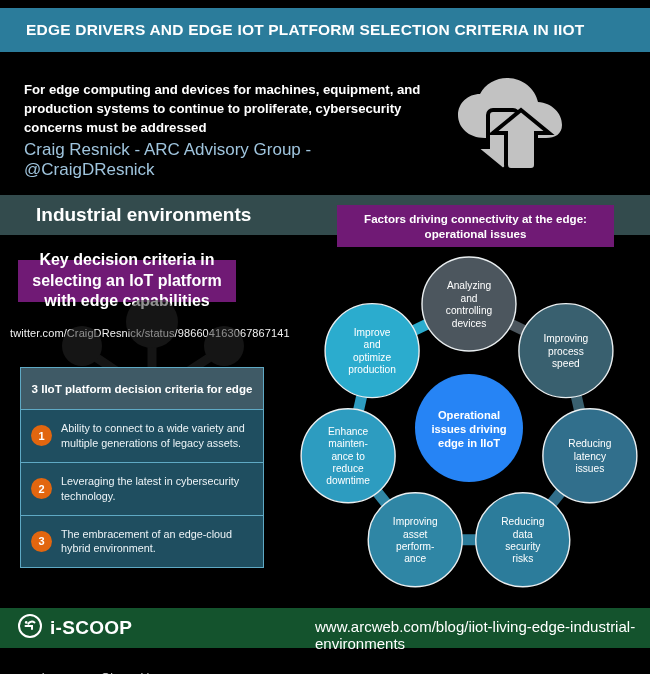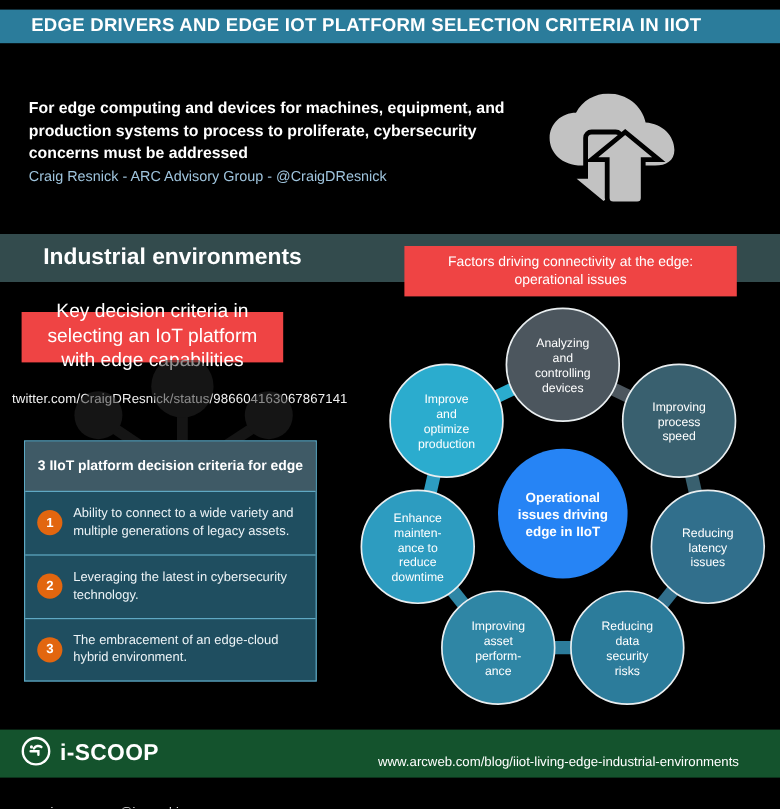--- a/index.html
+++ b/index.html
@@ -4,48 +4,48 @@
 <style>
   * { margin:0; padding:0; box-sizing:border-box; }
   html,body { background:#000; }
   body {
     width:650px; height:674px; position:relative; overflow:hidden;
     font-family:"Liberation Sans", sans-serif; color:#fff;
   }
 
   
   .title-band{
-    position:absolute; left:0; top:8px; width:650px; height:28px;
+    position:absolute; left:0; top:8px; width:650px; height:44px;
     background:#2b7c9b; display:flex; align-items:center; padding-left:26px;
   }
   .title-band .t{
     font-size:15.5px; font-weight:bold; letter-spacing:.2px;
     font-family:"Liberation Sans", sans-serif;
   }
 
   .section-band{
     position:absolute; left:0; top:195px; width:650px; height:40px;
     background:#334b4d; display:flex; align-items:center; padding-left:36px;
   }
   .section-band .t{ font-size:19px; font-weight:bold; }
 
   
   .hero-quote{
     position:absolute; left:24px; top:80px; width:400px;
     font-size:13.2px; font-weight:bold; line-height:1.45; color:#fff;
   }
   .hero-attrib{
     position:absolute; left:24px; top:140px; width:420px;
-    font-size:12px; color:#9fc4dd; font-weight:normal;
+    font-size:17px; color:#9fc4dd; font-weight:normal;
   }
   .cloud-icon{ position:absolute; left:452px; top:78px; }
 
   
   .banner{
-    position:absolute; background:#ef4444; color:#fff; font-weight:normal;
+    position:absolute; background:#701a75; color:#fff; font-weight:bold;
     display:flex; align-items:center; justify-content:center; text-align:center;
     line-height:1.3;
   }
   .banner-right{ left:337px; top:205px; width:277px; height:42px; font-size:11.6px; padding:0 8px;}
   .banner-left { left:18px;  top:260px; width:218px; height:42px; font-size:16px; padding:0 6px;}
 
   
   .tw-url{
     position:absolute; left:10px; top:327px; font-size:11px; color:#f1f1f1;
     letter-spacing:.1px;
@@ -90,34 +90,34 @@
 
   
   .footer-band{
     position:absolute; left:0; top:608px; width:650px; height:40px;
     background:#14532d; display:flex; align-items:center;
   }
   .brand{ display:flex; align-items:center; gap:7px; padding-left:17px; }
   .brand .name{ font-size:19px; font-weight:bold; letter-spacing:.3px; }
   .foot-url{
     position:absolute; left:315px; top:0; height:54px; display:flex;
-    align-items:center; font-size:11px; color:#fff;
+    align-items:center; font-size:15px; color:#fff;
   }
   .foot-bottom{
     position:absolute; left:17px; top:655px; font-size:10.5px; color:#e8e8e8;margin-top:16px;
   }
 </style>
 </head>
 <body>
 
 <div class="title-band">
   <div class="t">EDGE DRIVERS AND EDGE IOT PLATFORM SELECTION CRITERIA IN IIOT</div>
 </div>
 
-<div class="hero-quote">For edge computing and devices for machines, equipment, and production systems to process to proliferate, cybersecurity concerns must be addressed</div>
+<div class="hero-quote">For edge computing and devices for machines, equipment, and production systems to continue to proliferate, cybersecurity concerns must be addressed</div>
 <div class="hero-attrib">Craig Resnick - ARC Advisory Group - @CraigDResnick</div>
 
 <div class="cloud-icon">
   <svg width="120" height="92" viewBox="0 0 120 92">
     <path d="M33 60 C16 60 6 49 6 37 C6 25 16 16 28 16 C33 6 44 0 55 0 C70 0 83 10 86 24 C100 25 110 35 110 47 C110 56 103 60 94 60 Z" fill="#c2c2c2"></path>
     <path d="M41 32 h20 a5 5 0 0 1 5 5 v32 h13 L51 92 L23 69 h13 V37 a5 5 0 0 1 5 -5 z" fill="#c2c2c2" stroke="#000" stroke-width="4"></path>
     <path d="M79 92 h-20 a5 5 0 0 1 -5 -5 v-32 h-13 L69 32 L97 55 h-13 v32 a5 5 0 0 1 -5 5 z" fill="#c2c2c2" stroke="#000" stroke-width="4"></path>
   </svg>
 </div>
 

